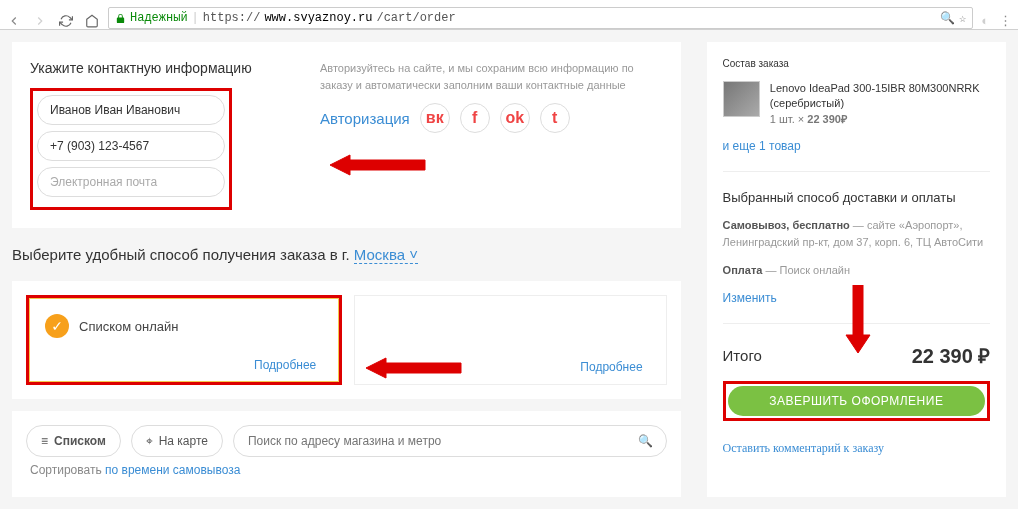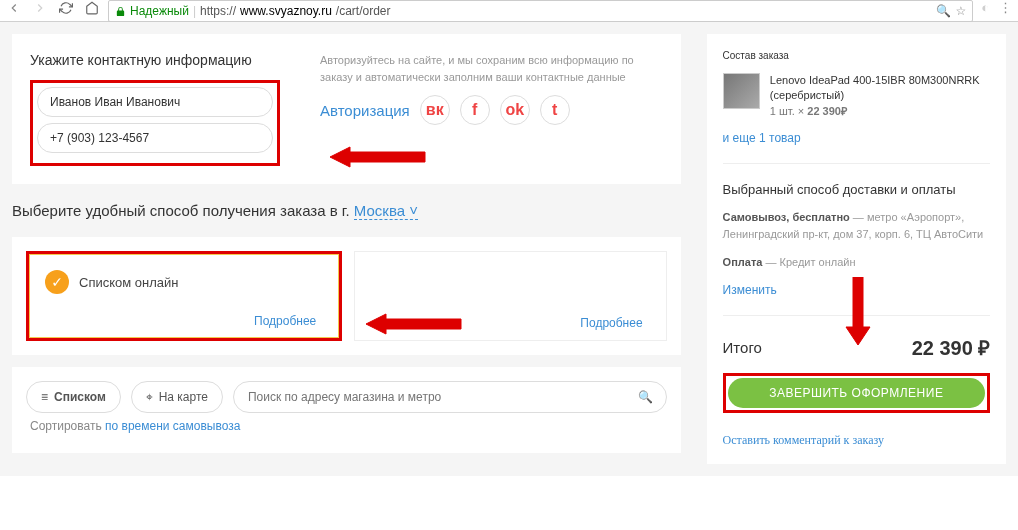--- a/index.html
+++ b/index.html
@@ -1,36 +1,36 @@
 <!DOCTYPE html>
 <html><head>
 <meta charset="utf-8">
 <style>
 * { box-sizing: border-box; margin: 0; padding: 0; }
 body { font-family: Arial, sans-serif; font-size: 13px; color: #333; background: #fff; width: 1018px; }
 
 
-.browser-bar { display: flex; align-items: flex-start; height: 22px; border-bottom: 1px solid #d0d0d0; padding: 0 6px; gap: 8px; background: #fff; }
+.browser-bar { display: flex; align-items: flex-end; height: 30px; border-bottom: 1px solid #d0d0d0; padding: 0 6px; gap: 8px; background: #fff; font-family: Liberation Mono, monospace; }
 .nav-icons { display: flex; gap: 10px; color: #888; }
 .nav-icon { width: 16px; height: 16px; display: flex; align-items: center; justify-content: center; cursor: pointer; }
 .url-bar { flex: 1; display: flex; align-items: center; height: 22px; border: 1px solid #ccc; border-radius: 2px; padding: 0 6px; font-size: 12px; gap: 4px; }
 .lock-badge { color: #0a8a0a; display: flex; align-items: center; gap: 4px; }
 .url-text { color: #555; }
 .url-host { color: #000; }
 .chrome-right { display: flex; gap: 10px; color: #888; align-items: center; }
 
 .page { display: flex; padding: 12px; gap: 26px; background: #f5f5f5; }
 .left-col { width: 670px; display: flex; flex-direction: column; gap: 12px; }
 .right-col { width: 300px; background: #fff; padding: 16px; display: flex; flex-direction: column; gap: 12px; }
 
 .card { background: #fff; padding: 18px; }
 .section-title { font-size: 14px; color: #333; margin-bottom: 12px; }
 
 .contact-row { display: flex; gap: 30px; position: relative; }
-.contact-form { width: 250px; border: 3px solid #d00; padding: 4px; position: relative; }
+.contact-form { width: 202px; border: 3px solid #d00; padding: 4px; position: relative; }
 .input { display: block; width: 100%; height: 30px; border: 1px solid #ddd; border-radius: 15px; padding: 0 12px; margin-bottom: 6px; font-size: 12px; color: #333; }
 .input::placeholder { color: #aaa; }
 .auth-block { flex: 1; font-size: 11px; color: #999; }
 .auth-text { margin-bottom: 10px; line-height: 1.5; }
 .auth-row { display: flex; align-items: center; gap: 10px; }
 .auth-link { color: #3b8dd4; font-size: 15px; cursor: pointer; }
 .social-btn { width: 30px; height: 30px; border: 1px solid #ddd; border-radius: 50%; display: flex; align-items: center; justify-content: center; font-size: 16px; color: #ef4444; font-weight: bold; cursor: pointer; }
 
 .arrow-red { stroke: #d00; fill: #d00; }
 
@@ -124,20 +124,21 @@
 <div class="page">
   <div class="left-col">
 
     <div class="card">
       <div class="contact-row">
         <div style="flex:0 0 260px">
           <div class="section-title">Укажите контактную информацию</div>
           <div class="contact-form">
             <input class="input" value="Иванов Иван Иванович" style="">
             <input class="input" value="+7 (903) 123-4567" style="">
+            <input class="input" placeholder="Электронная почта" style="">
           </div>
         </div>
         <div class="auth-block">
           <div class="auth-text">Авторизуйтесь на сайте, и мы сохраним всю информацию по заказу и автоматически заполним ваши контактные данные</div>
           <div class="auth-row">
             <span class="auth-link">Авторизация</span>
             <span class="social-btn">вк</span>
             <span class="social-btn">f</span>
             <span class="social-btn">ok</span>
             <span class="social-btn">t</span>
@@ -191,29 +192,29 @@
       </div>
     </div>
 
   </div>
 
   <div class="right-col">
     <div class="r-title">Состав заказа</div>
     <div class="product-row">
       <div class="product-thumb"></div>
       <div class="product-info">
-        <div class="product-name">Lenovo IdeaPad 400-15IBR 80M300NRRK (серебристый)</div>
+        <div class="product-name">Lenovo IdeaPad 300-15IBR 80M300NRRK (серебристый)</div>
         <span>1 шт. × </span><b>22 390₽</b>
       </div>
     </div>
     <div class="more-items">и еще 1 товар</div>
     <div class="divider"></div>
     <div class="r-sub">Выбранный способ доставки и оплаты</div>
-    <div class="r-small"><b style="color:#555">Самовывоз, бесплатно</b><span> — метро «Аэропорт», Ленинградский пр-кт, дом 37, корп. 6, ТЦ АвтоСити</span></div>
-    <div class="r-small"><b style="color:#555">Оплата</b><span> — Кредит онлайн</span></div>
+    <div class="r-small"><b style="color:#555">Самовывоз, бесплатно</b><span> — сайте «Аэропорт», Ленинградский пр-кт, дом 37, корп. 6, ТЦ АвтоСити</span></div>
+    <div class="r-small"><b style="color:#555">Оплата</b><span> — Поиск онлайн</span></div>
     <div style="display:flex;align-items:flex-start;gap:30px;position:relative">
       <span class="change-link">Изменить</span>
       <svg class="arrow-annot" style="left:120px;top:-6px" width="30" height="70">
           <polygon class="arrow-red" points="10,0 20,0 20,50 27,50 15,68 3,50 10,50"></polygon>
         </svg>
     </div>
     <div class="divider"></div>
     <div class="total-row">
       <span>Итого</span>
       <span class="total-val">22 390 ₽</span>

